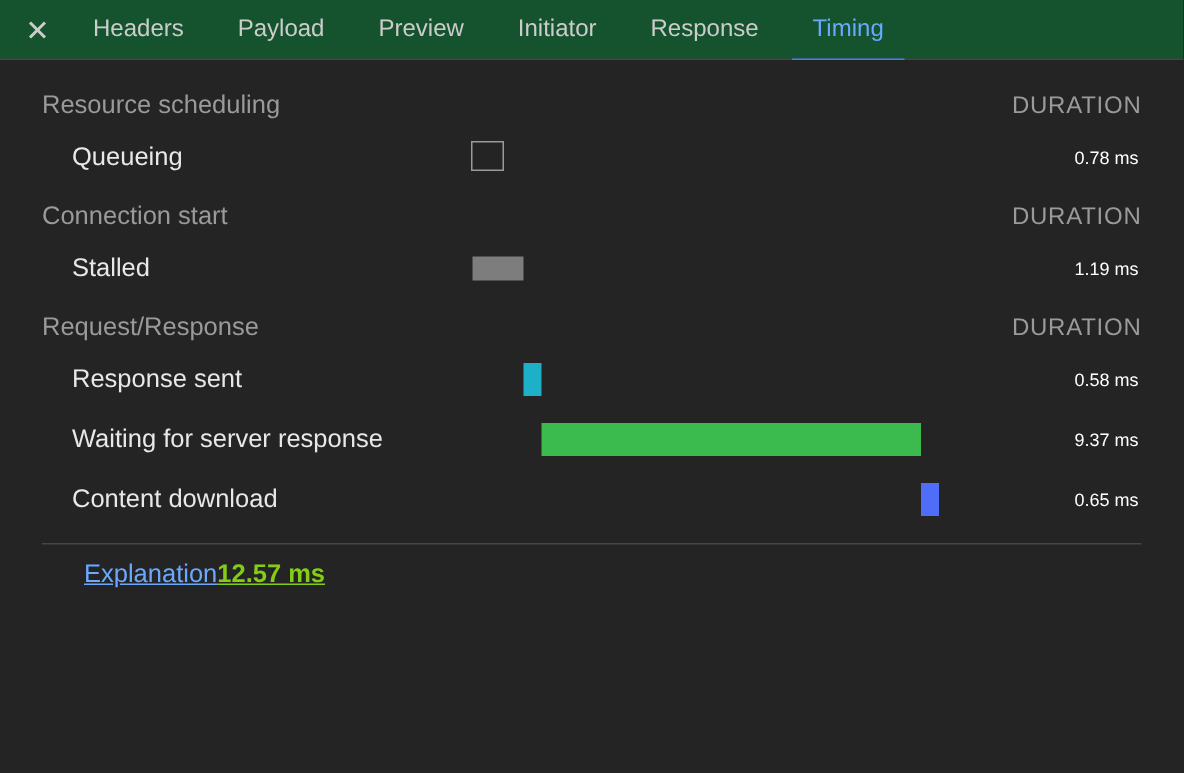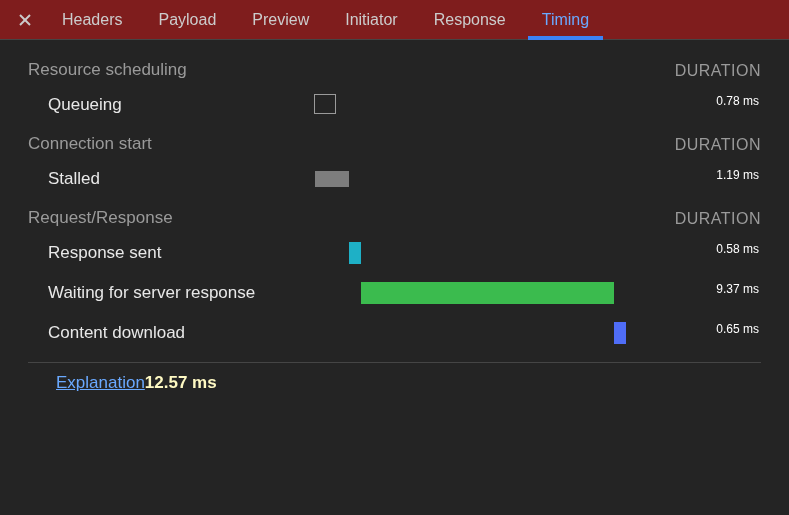--- a/index.html
+++ b/index.html
@@ -1,33 +1,33 @@
 <!DOCTYPE html>
 <html><head>
   <meta charset="utf-8">
   <style>
     * { margin:0; padding:0; box-sizing:border-box; }
     body { width:789px; height:515px; background:#242424; font-family:'Segoe UI',Arial,sans-serif; color:#e8e8e8; overflow:hidden; }
-    .tabbar { display:flex; align-items:center; height:40px; background:#7f1d1d; border-bottom:1px solid #454545; padding:0 10px; gap:8px; }
+    .tabbar { display:flex; align-items:center; height:40px; background:#14532d; border-bottom:1px solid #454545; padding:0 10px; gap:8px; }
     .close-icon { width:30px; height:40px; display:flex; align-items:center; justify-content:center; cursor:pointer; }
     .close-icon svg { width:16px; height:16px; stroke:#ccc; stroke-width:2; }
     .tab { padding:0 14px; height:40px; line-height:40px; color:#ccc; font-size:16px; cursor:pointer; }
-    .tab.active { color:#6aa9ff; border-bottom:4px solid #3b82f6; }
+    .tab.active { color:#6aa9ff; border-bottom:1px solid #3b82f6; }
     .content { padding:20px 28px 10px 28px; }
     .section-header { display:flex; justify-content:space-between; color:#9a9a9a; font-size:17px; margin-bottom:14px;align-items:flex-end; }
     .section-header .dur { letter-spacing:0.5px; font-size:16px; }
-    .row { display:flex; align-items:flex-start; margin-bottom:18px; }
+    .row { display:flex; align-items:center; margin-bottom:18px; }
     .row-label { width:230px; color:#e8e8e8; font-size:17px; padding-left:20px; line-height:1.3; }
     .row-chart { width:370px; position:relative; height:22px; }
     .bar { position:absolute; top:3px; height:16px; }
     .bar.outline { border:1px solid #9a9a9a; background:transparent; }
     .row-value { flex:1; text-align:right; color:#fff; font-size:12px; padding-right:2px; }
     .footer { display:flex; padding:10px 30px 0 28px; border-top:1px solid #454545; margin-top:12px; }
     .explanation { color:#6aa9ff; text-decoration:underline; font-size:17px; cursor:pointer; }
-    .total { color:#fef9c3; font-weight:600; font-size:17px; }
+    .total { color:#84cc16; font-weight:600; font-size:17px;text-decoration:underline; }
   </style>
 </head>
 <body>
 
 <div class="tabbar">
   <div class="close-icon">
     <svg viewBox="0 0 16 16">
         <line x1="3" y1="3" x2="13" y2="13"></line>
         <line x1="13" y1="3" x2="3" y2="13"></line>
       </svg>

